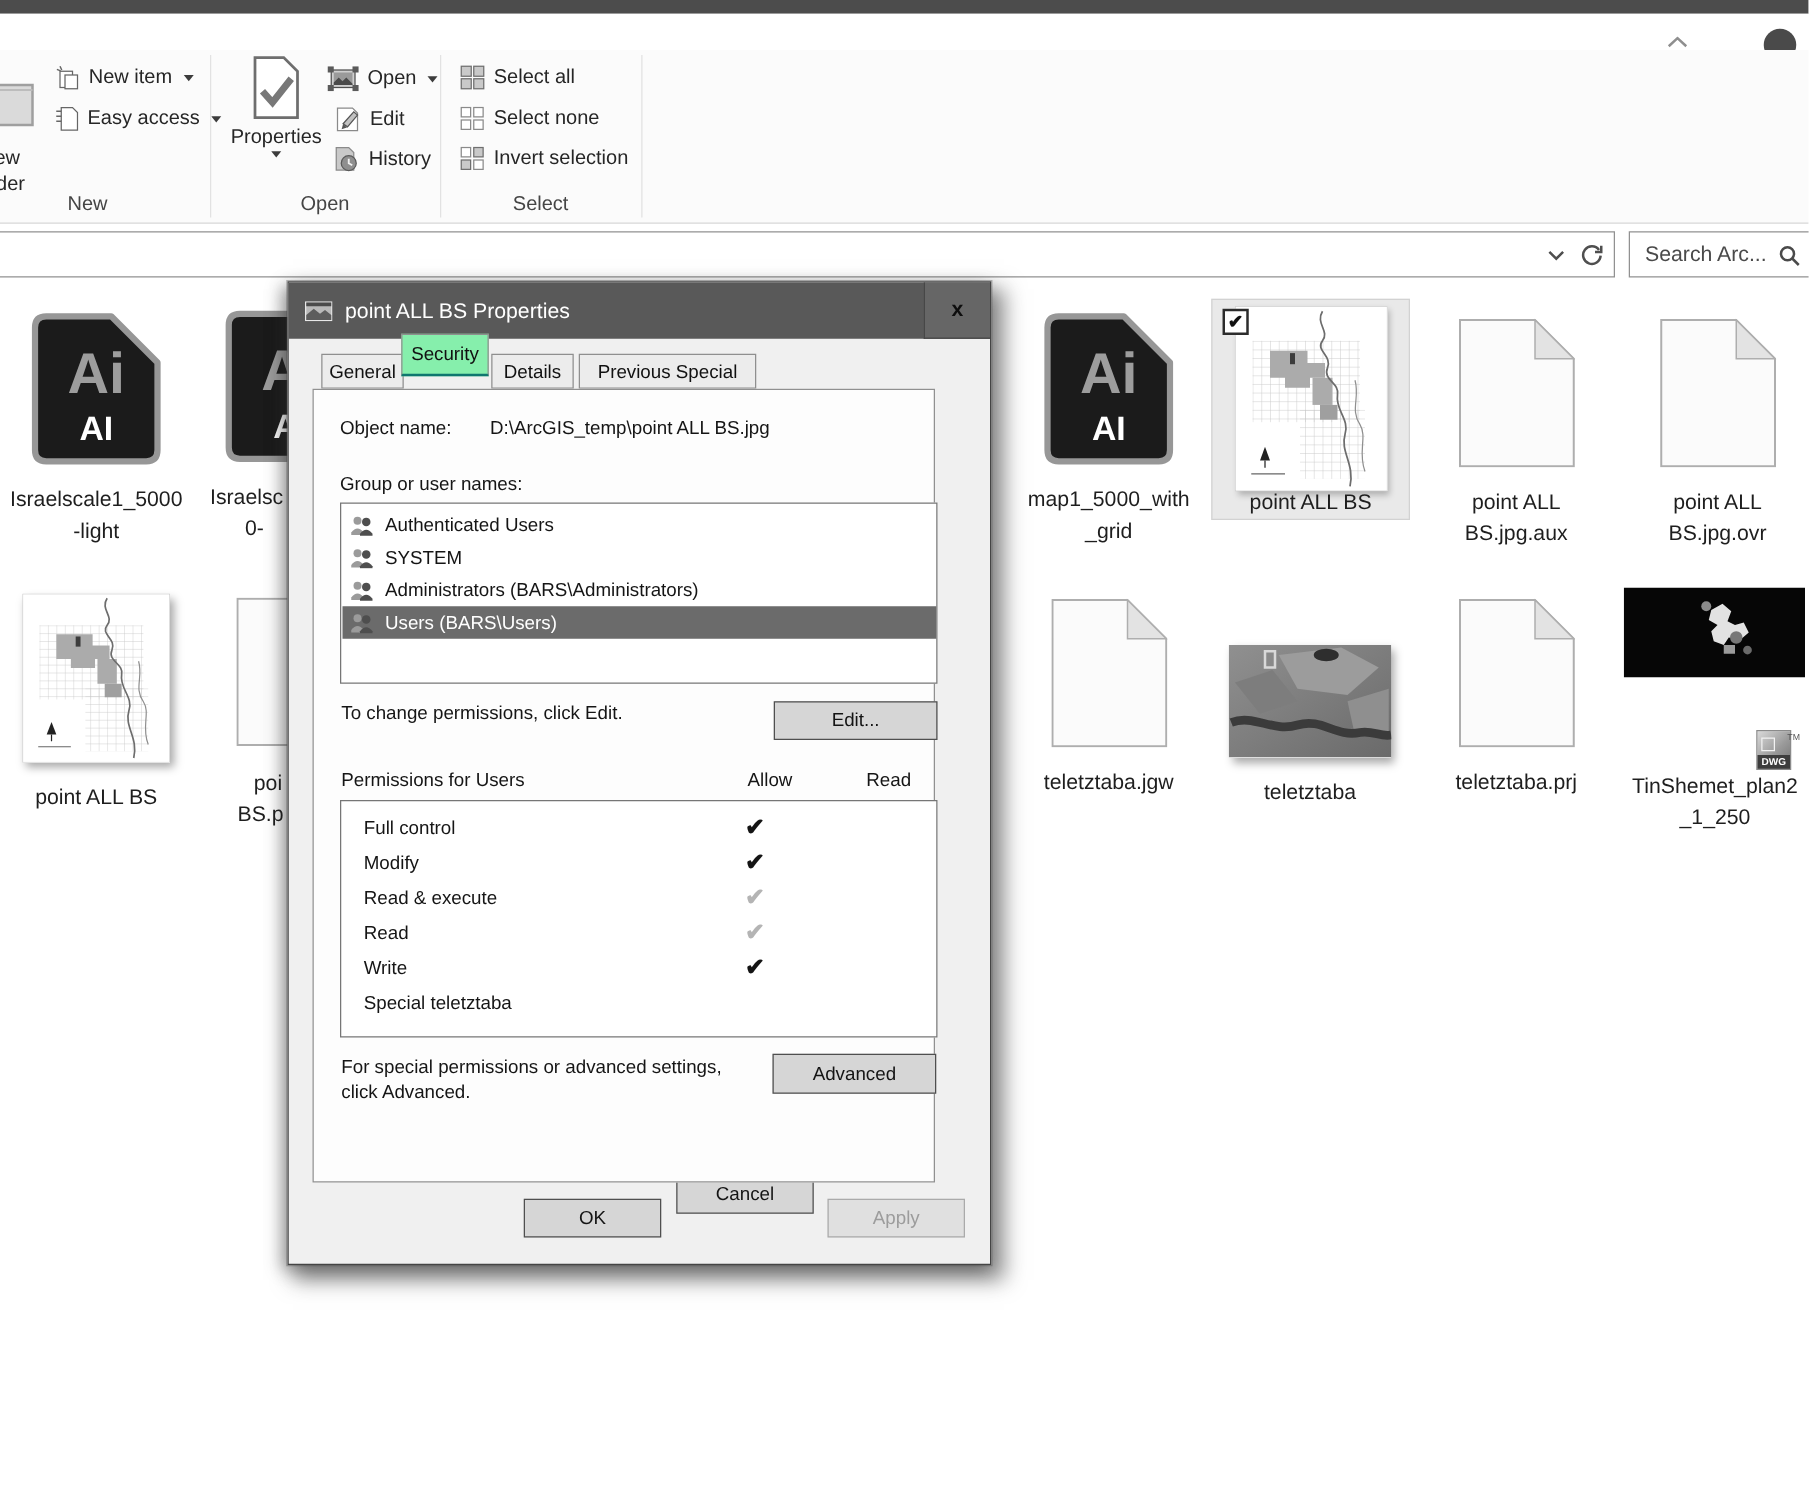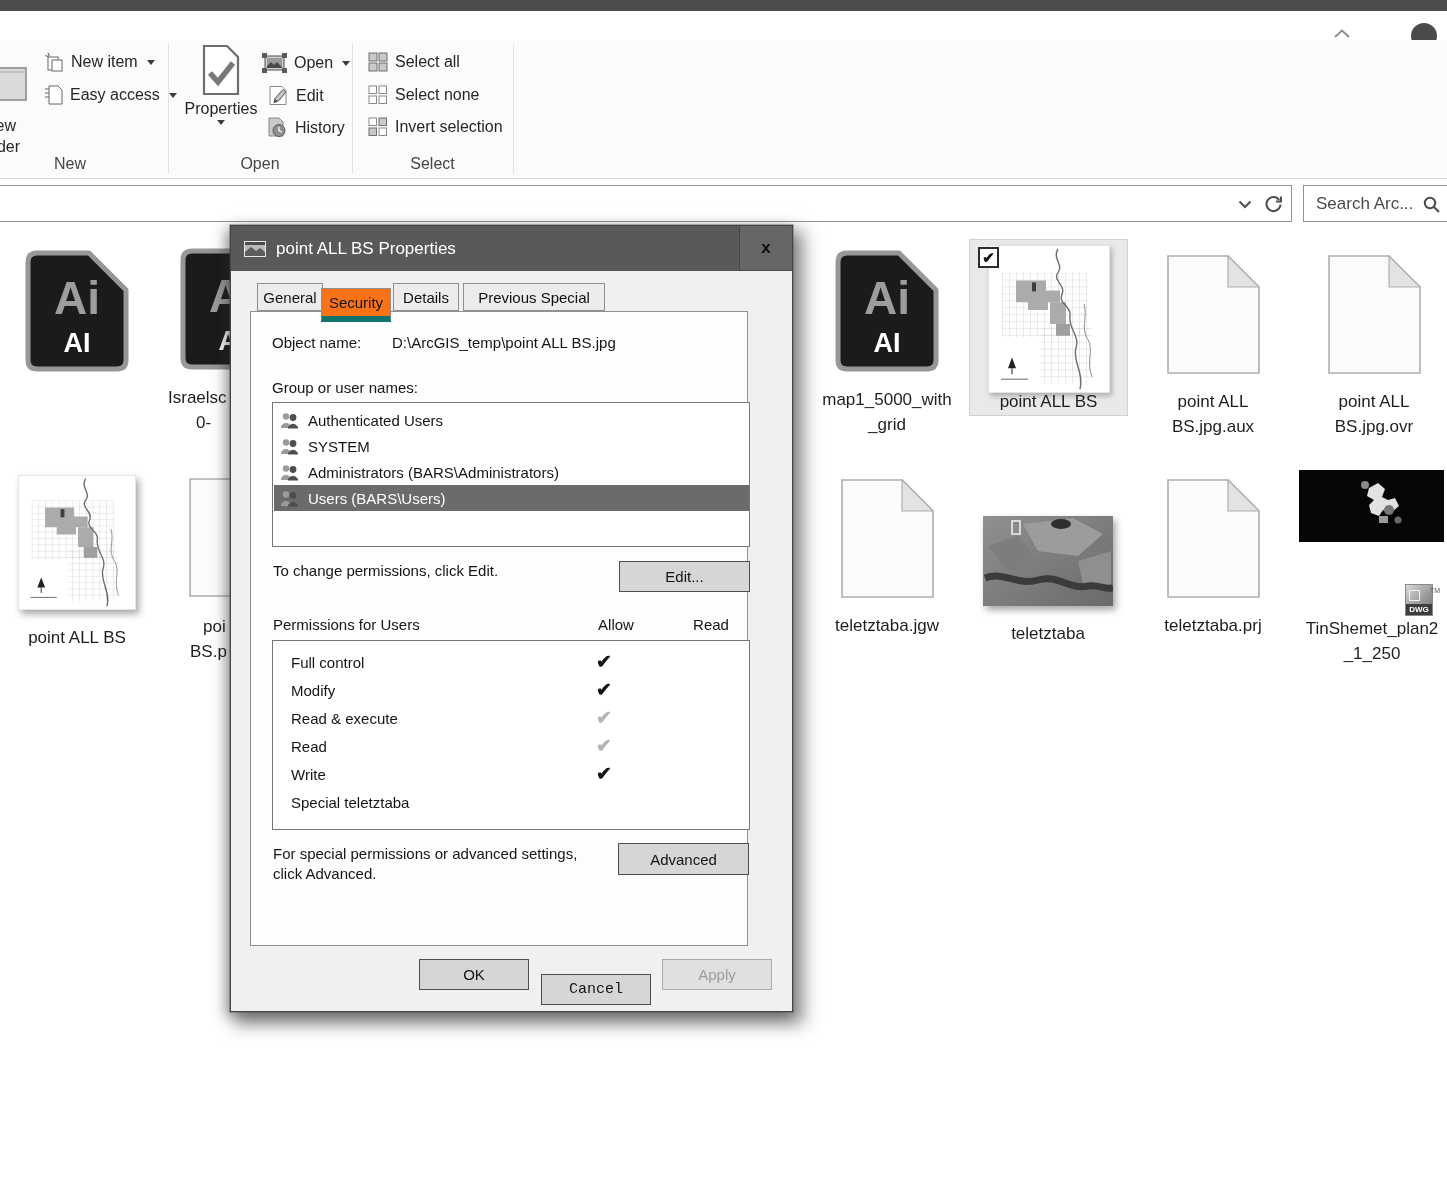--- a/index.html
+++ b/index.html
@@ -57,21 +57,21 @@
   .dialog{position:absolute;left:230px;top:225px;width:561px;height:785px;background:#f0f0f0;border:1px solid #454545;
           box-sizing:content-box;z-index:10;
           box-shadow:0 0 0 1px rgba(70,70,70,.35), 7px 9px 16px 3px rgba(40,40,40,.55), -5px 4px 12px rgba(40,40,40,.35);}
   .dlg-title{position:absolute;left:0;top:0;width:100%;height:45px;background:#595959;color:#fff;display:flex;
              align-items:center;padding-left:13px;box-sizing:border-box;font-size:17px;gap:10px;}
   .dlg-close{position:absolute;right:0;top:0;width:53px;height:45px;background:#666666;border-left:1px solid #474747;
              border-bottom:1px solid #474747;box-sizing:border-box;color:#0e0e0e;font-size:17px;font-weight:bold;
              display:flex;align-items:center;justify-content:center;cursor:pointer;}
   .tab{position:absolute;top:57px;height:28px;background:#ececec;border:1px solid #8f8f8f;box-sizing:border-box;
        font-size:15px;display:flex;align-items:center;justify-content:center;color:#111;z-index:2;cursor:pointer;}
-  .tab.active{top:62px;height:34px;background:#f97316;border-bottom:6px solid #0f766e;z-index:4;}
+  .tab.active{top:41px;height:34px;background:#86efac;border-bottom:2px solid #0f766e;z-index:4;}
   .tab-page{position:absolute;left:19px;top:85px;width:498px;height:635px;background:#fdfdfd;border:1px solid #909090;box-sizing:border-box;z-index:3;}
   .dtext{position:absolute;font-size:15px;color:#151515;white-space:nowrap;}
   .listbox{position:absolute;left:21px;top:90px;width:478px;height:145px;background:#fff;border:1px solid #767676;box-sizing:border-box;overflow:hidden;}
   .user-row{position:absolute;left:1px;width:474px;height:26px;display:flex;align-items:center;gap:8px;
             padding-left:6px;font-size:15px;color:#151515;cursor:pointer;}
   .user-row.selected{background:#6b6b6b;color:#ffffff;}
   .permbox{position:absolute;left:21px;top:328px;width:478px;height:190px;background:#fff;border:1px solid #767676;box-sizing:border-box;}
   .prow{position:absolute;left:0;width:100%;height:28px;}
   .prow .pname{position:absolute;left:18px;top:5px;font-size:15px;color:#151515;white-space:nowrap;}
   .chk{position:absolute;top:1px;width:40px;text-align:center;font-size:19px;font-weight:bold;}
@@ -219,20 +219,24 @@
   </div>
 
   <div class="file" style="left:2px;top:248px;">
     <div class="ic" style="height:124px;">
       <svg width="104" height="122" viewBox="0 0 104 122">
           <path d="M12 3 H64 L101 40 V110 Q101 119 92 119 H12 Q3 119 3 110 V12 Q3 3 12 3 Z" fill="#1b1b1b" stroke="#979797" stroke-width="5" stroke-linejoin="round"></path>
           <text x="52" y="64" font-size="46" font-weight="bold" fill="#9d9d9d" text-anchor="middle" font-family="Liberation Sans, sans-serif">Ai</text>
           <text x="52" y="102" font-size="27" font-weight="bold" fill="#ffffff" text-anchor="middle" font-family="Liberation Sans, sans-serif">AI</text>
         </svg>
     </div>
+    <div class="lbl">
+        <div>Israelscale1_5000</div>
+        <div>-light</div>
+      </div>
   </div>
 
   <svg class="occl" style="left:180px;top:248px;" width="104" height="122" viewBox="0 0 104 122">
       <path d="M12 3 H64 L101 40 V110 Q101 119 92 119 H12 Q3 119 3 110 V12 Q3 3 12 3 Z" fill="#1b1b1b" stroke="#979797" stroke-width="5" stroke-linejoin="round"></path>
       <text x="52" y="64" font-size="46" font-weight="bold" fill="#9d9d9d" text-anchor="middle" font-family="Liberation Sans, sans-serif">Ai</text>
       <text x="52" y="102" font-size="27" font-weight="bold" fill="#ffffff" text-anchor="middle" font-family="Liberation Sans, sans-serif">AI</text>
     </svg>
   <span class="frag" style="left:168px;top:388px;text-align:center;">Israelsc</span>
   <span class="frag" style="left:196px;top:413px;">0-</span>
 
@@ -505,17 +509,17 @@
           <span class="chk deny"></span>
         </div>
       </div>
 
       <span class="dtext" style="left:22px;top:533px;">For special permissions or advanced settings,</span>
       <span class="dtext" style="left:22px;top:553px;">click Advanced.</span>
       <div class="btn" style="left:367px;top:531px;width:131px;height:32px;">Advanced</div>
     </div>
 
     <div class="btn" style="left:188px;top:733px;width:110px;height:31px;">OK</div>
-    <div class="btn" style="left:310px;top:748px;width:110px;height:31px;font-family:Liberation Mono, monospace;">Cancel</div>
+    <div class="btn" style="left:310px;top:714px;width:110px;height:31px;">Cancel</div>
     <div class="btn disabled" style="left:431px;top:733px;width:110px;height:31px;">Apply</div>
   </div>
 
 </div>
 
 </body></html>

